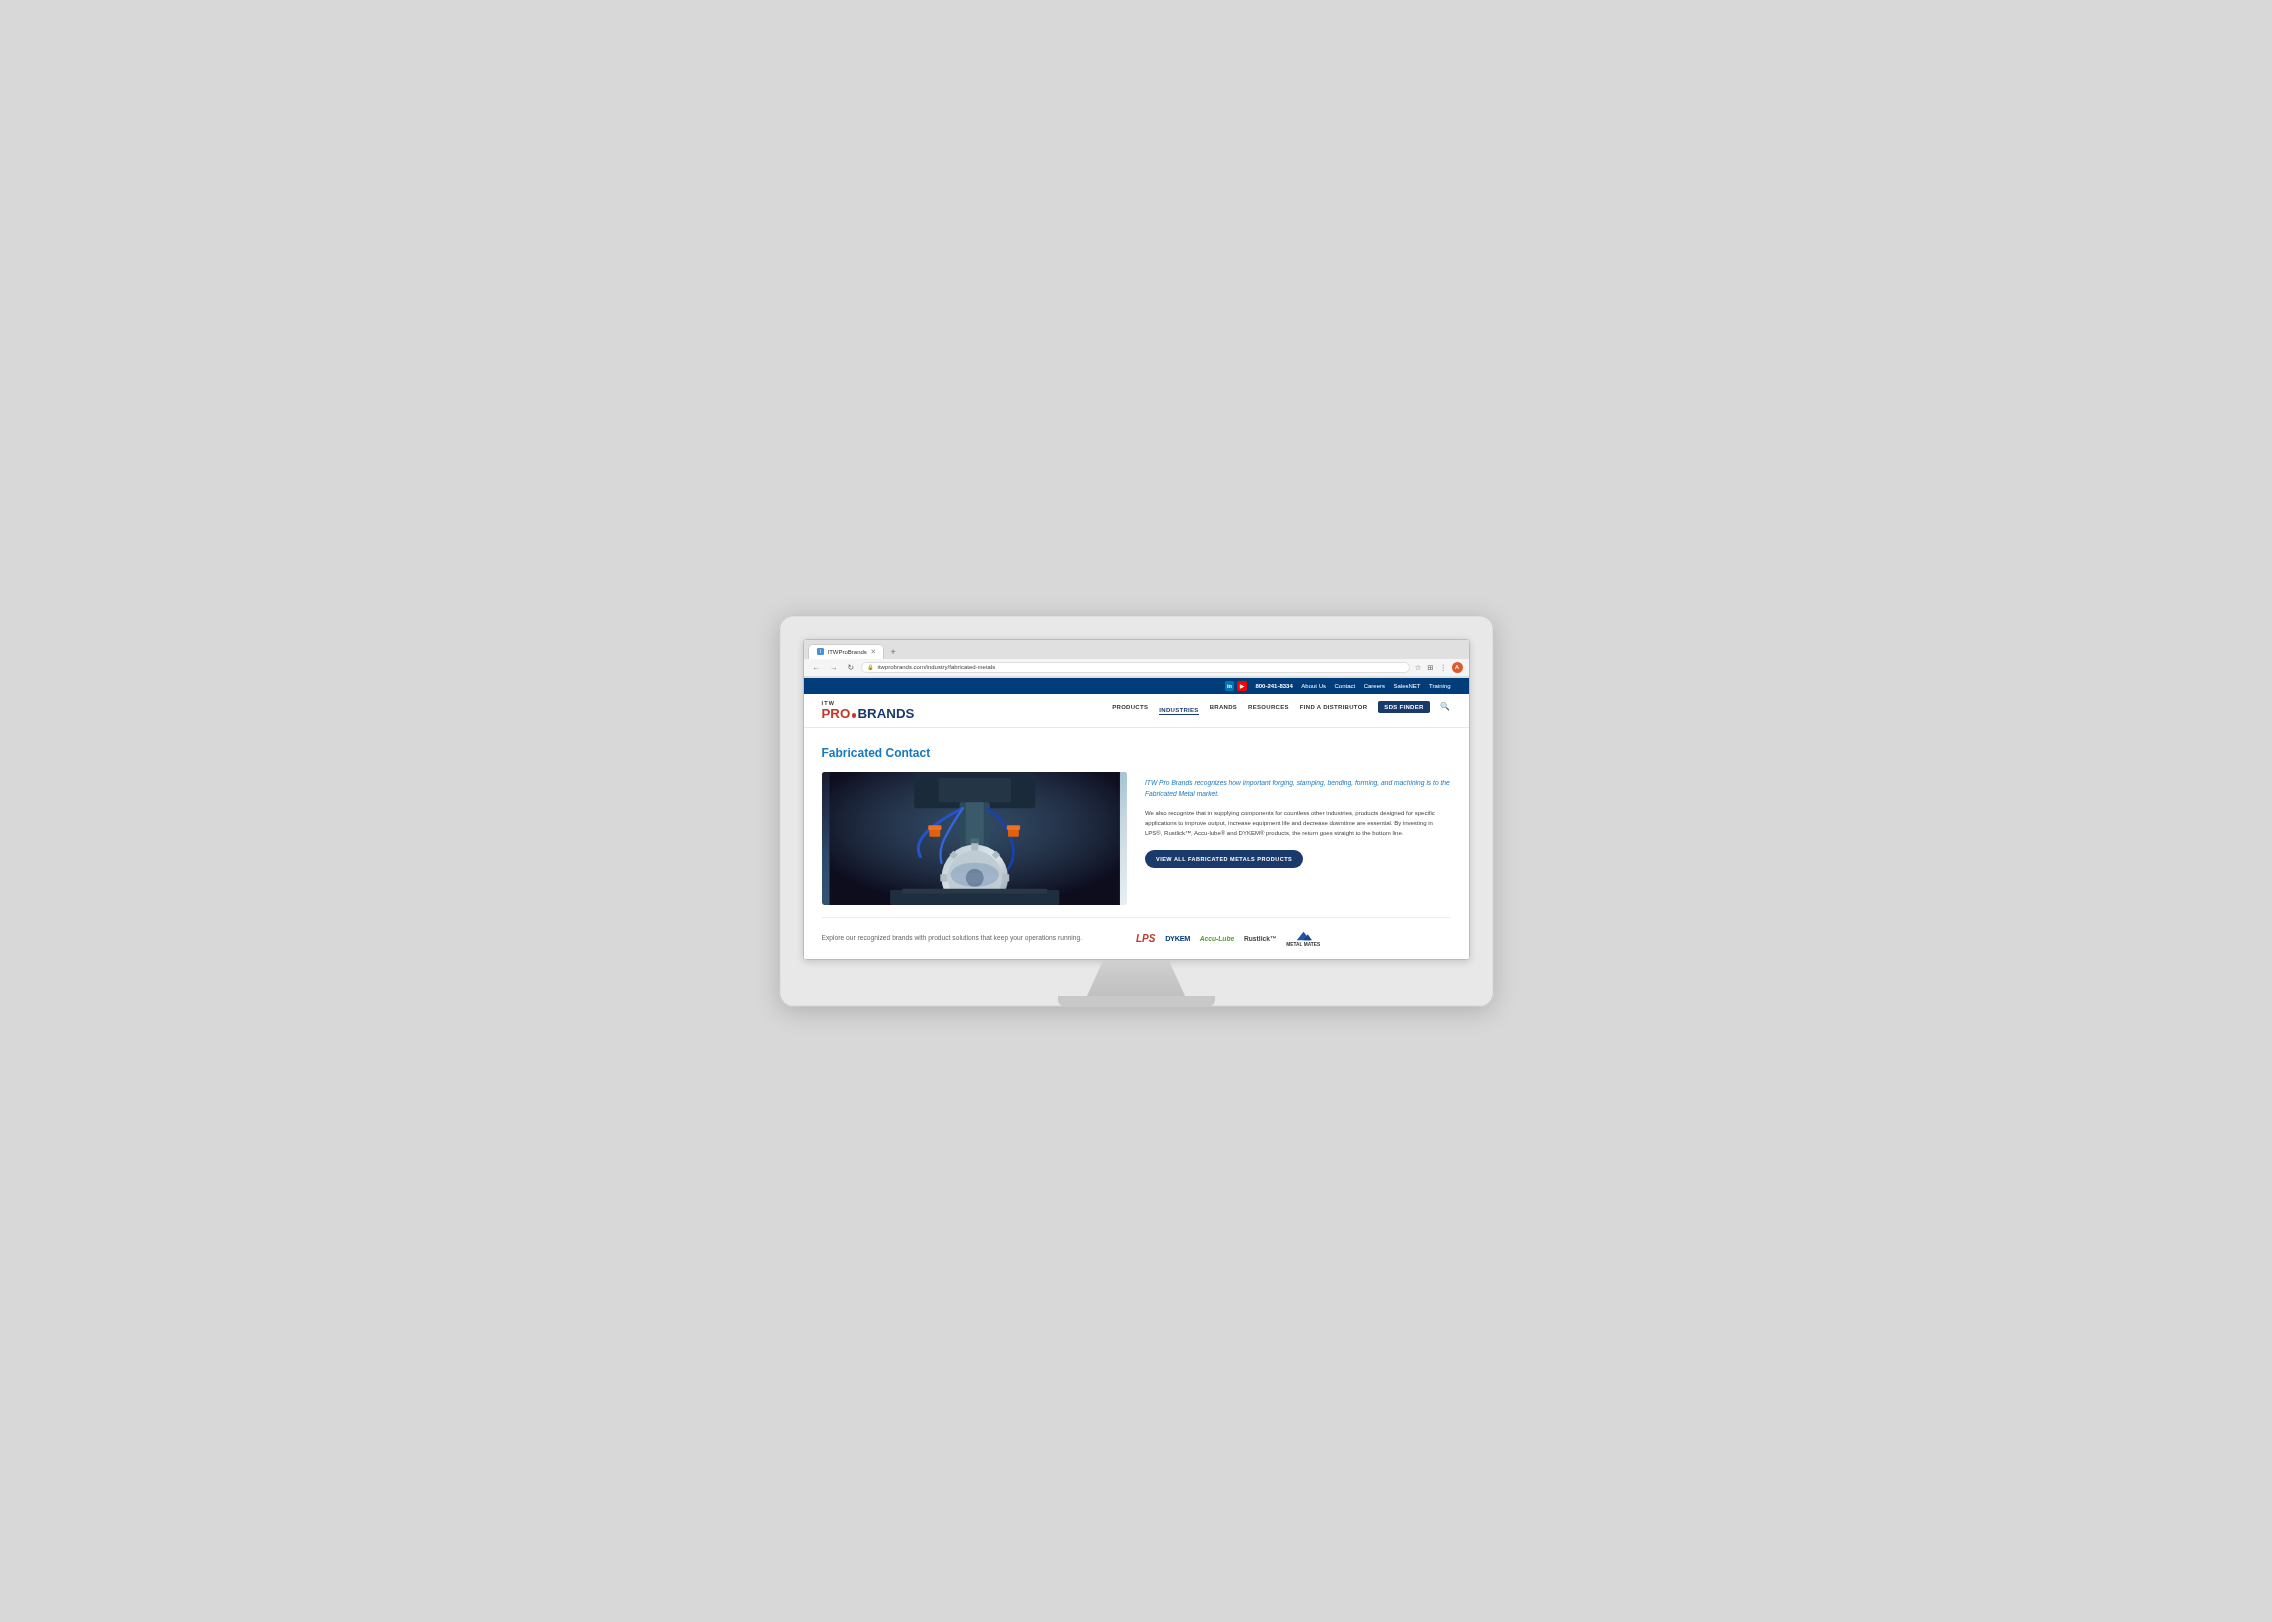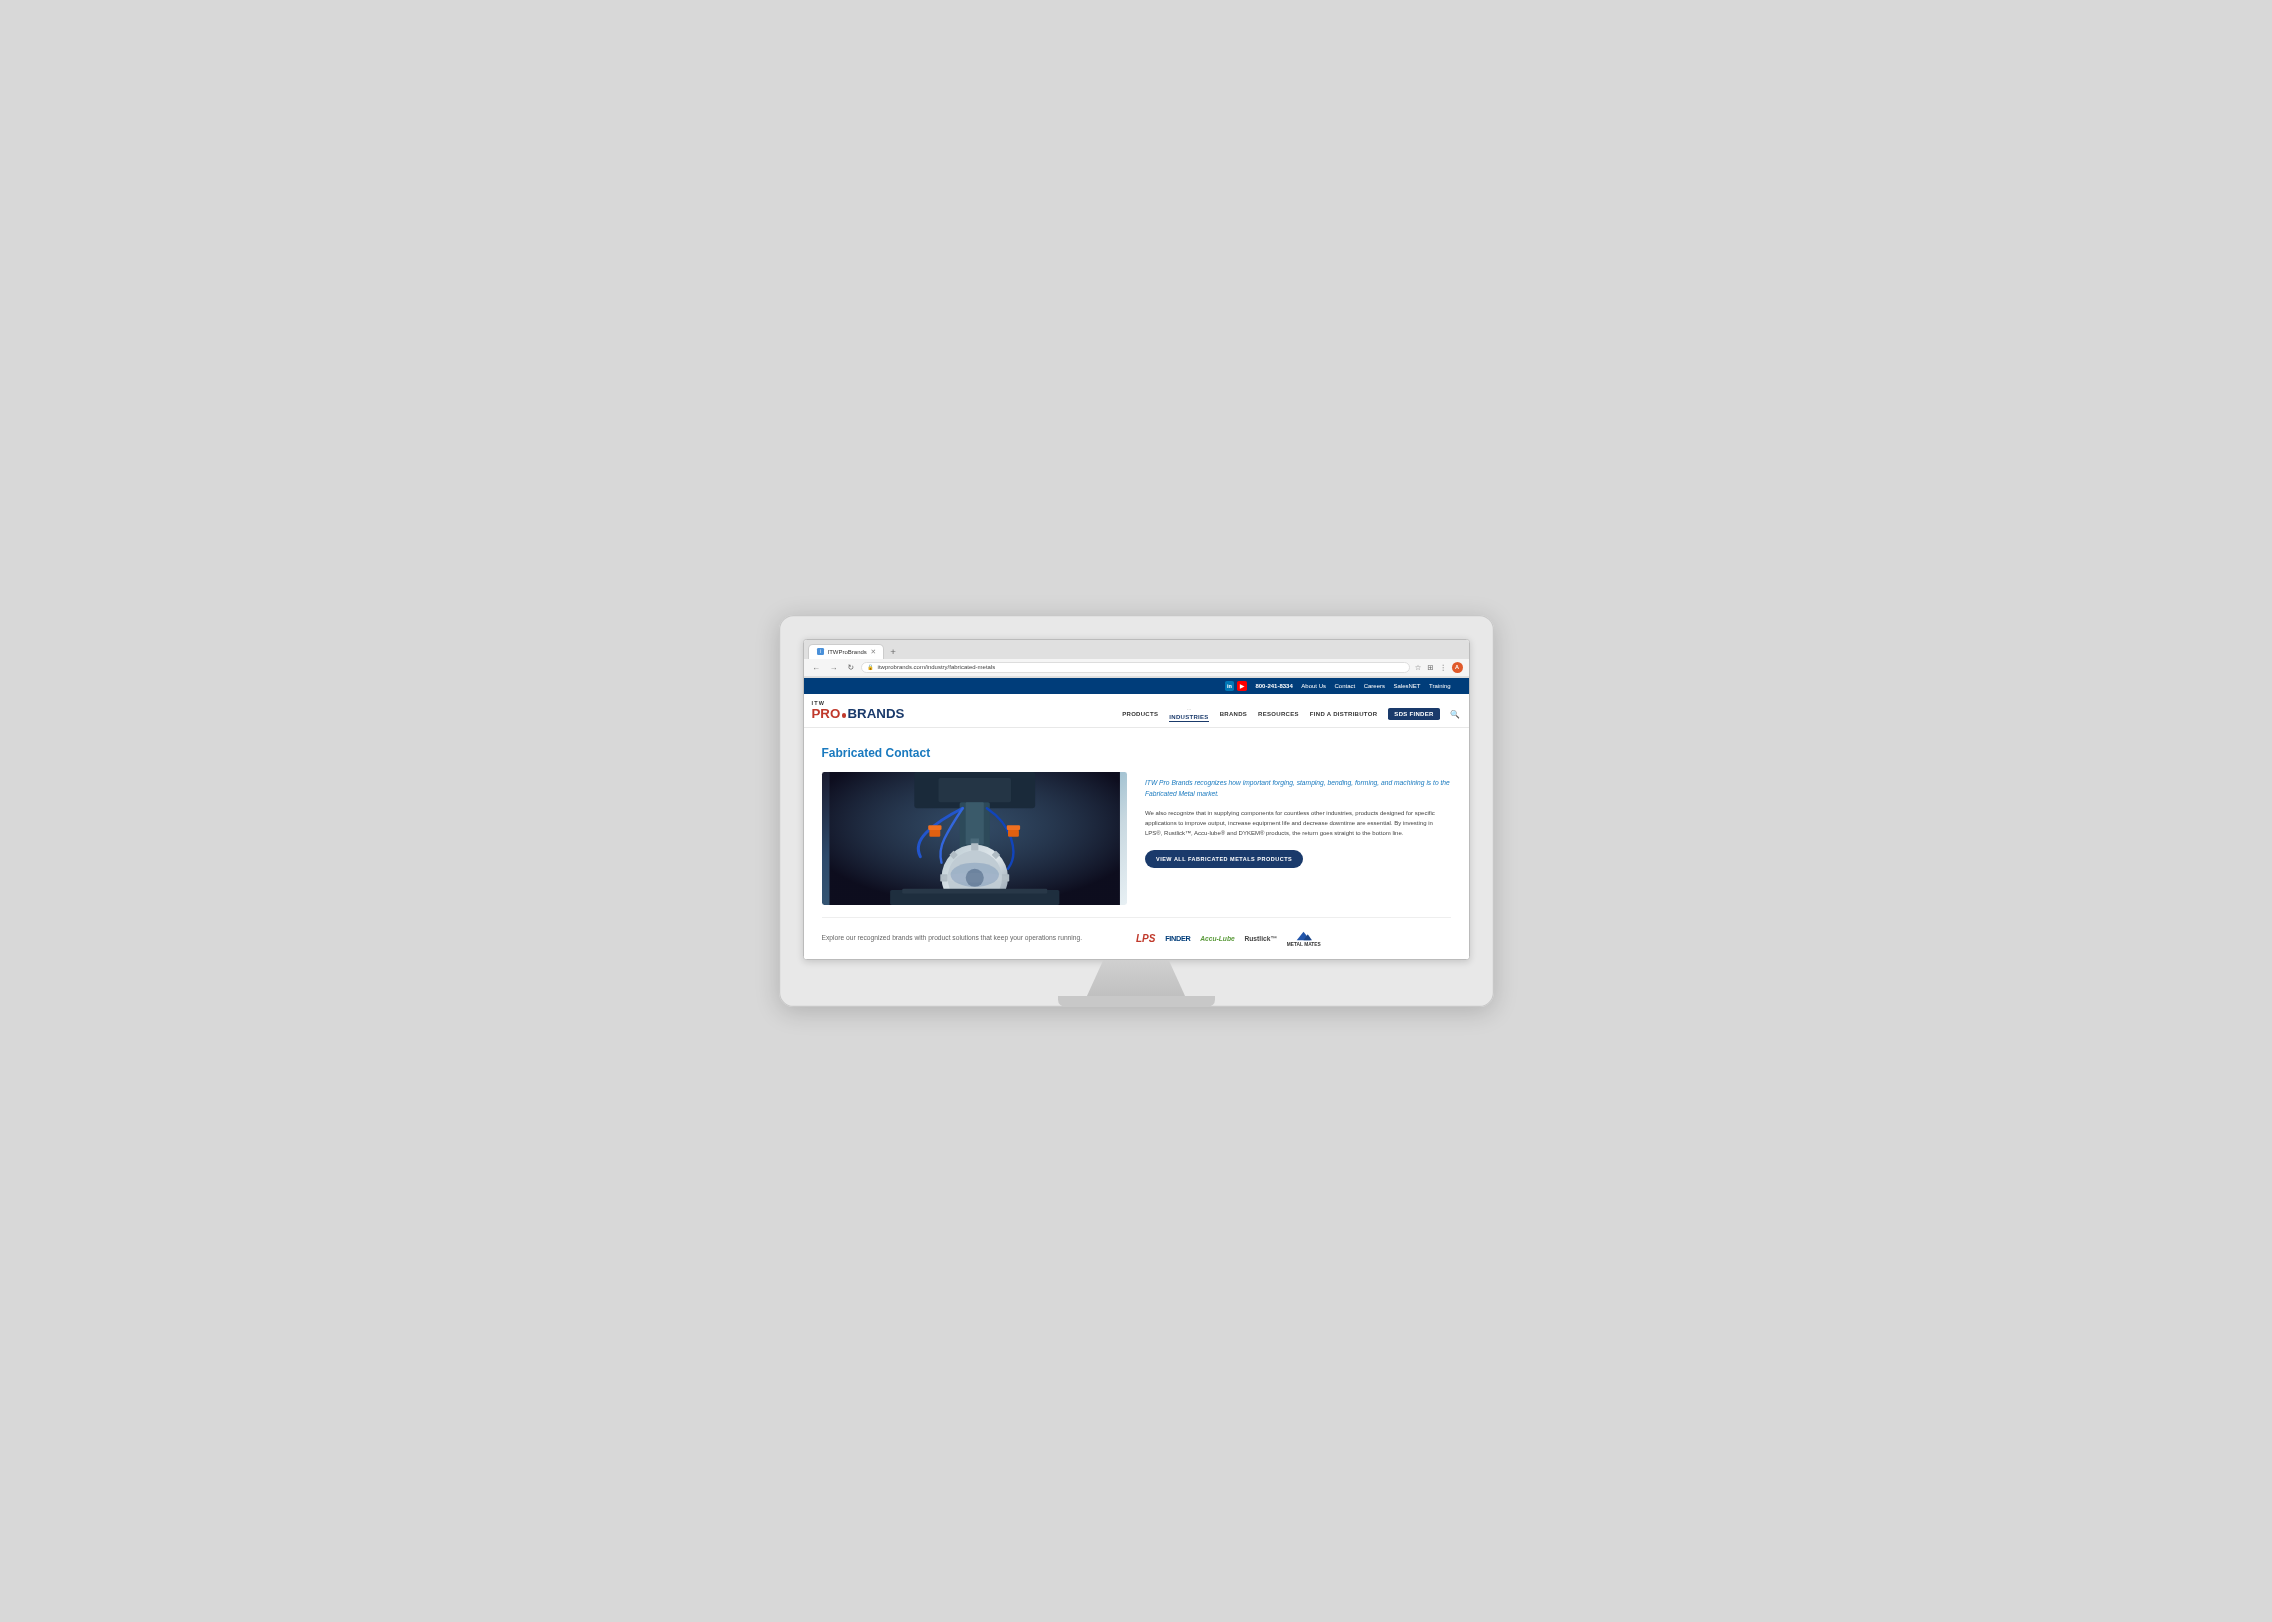--- a/index.html
+++ b/index.html
@@ -216,23 +216,23 @@
     .utility-link {
       color: white;
       font-size: 6px;
       text-decoration: none;
       cursor: pointer;
     }
 
     
     .main-nav {
       display: flex;
-      align-items: flex-end;
+      align-items: flex-start;
       justify-content: space-between;
-      padding: 6px 8px;
+      padding: 6px 18px;
       border-bottom: 0.6px solid #e8e8e8;
     }
 
     .logo-area {
       display: flex;
       align-items: center;
     }
 
     .logo-itw {
       display: flex;
@@ -588,21 +588,21 @@
             <button class="cta-button">VIEW ALL FABRICATED METALS PRODUCTS</button>
           </div>
         </div>
 
         <div class="brands-section">
           <div class="brands-explore-text">
             <span>Explore our recognized brands with product solutions that keep your operations running.</span>
           </div>
           <div class="brands-logos">
             <span class="brand-logo brand-lps">LPS</span>
-            <span class="brand-logo brand-scrubs">FINDER</span>
+            <span class="brand-logo brand-scrubs">DYKEM</span>
             <span class="brand-logo brand-acculube">Accu-Lube</span>
             <span class="brand-logo brand-rustlick">Rustlick™</span>
             <div class="brand-metalmates">
               <svg class="mountain-icon" viewBox="0 0 40 28">
                 <polygon points="20,4 36,24 4,24" fill="#2255aa"></polygon>
                 <polygon points="30,10 40,24 20,24" fill="#1a4488"></polygon>
               </svg>
               <span class="brand-metalmates-text">METAL MATES</span>
             </div>
           </div>

